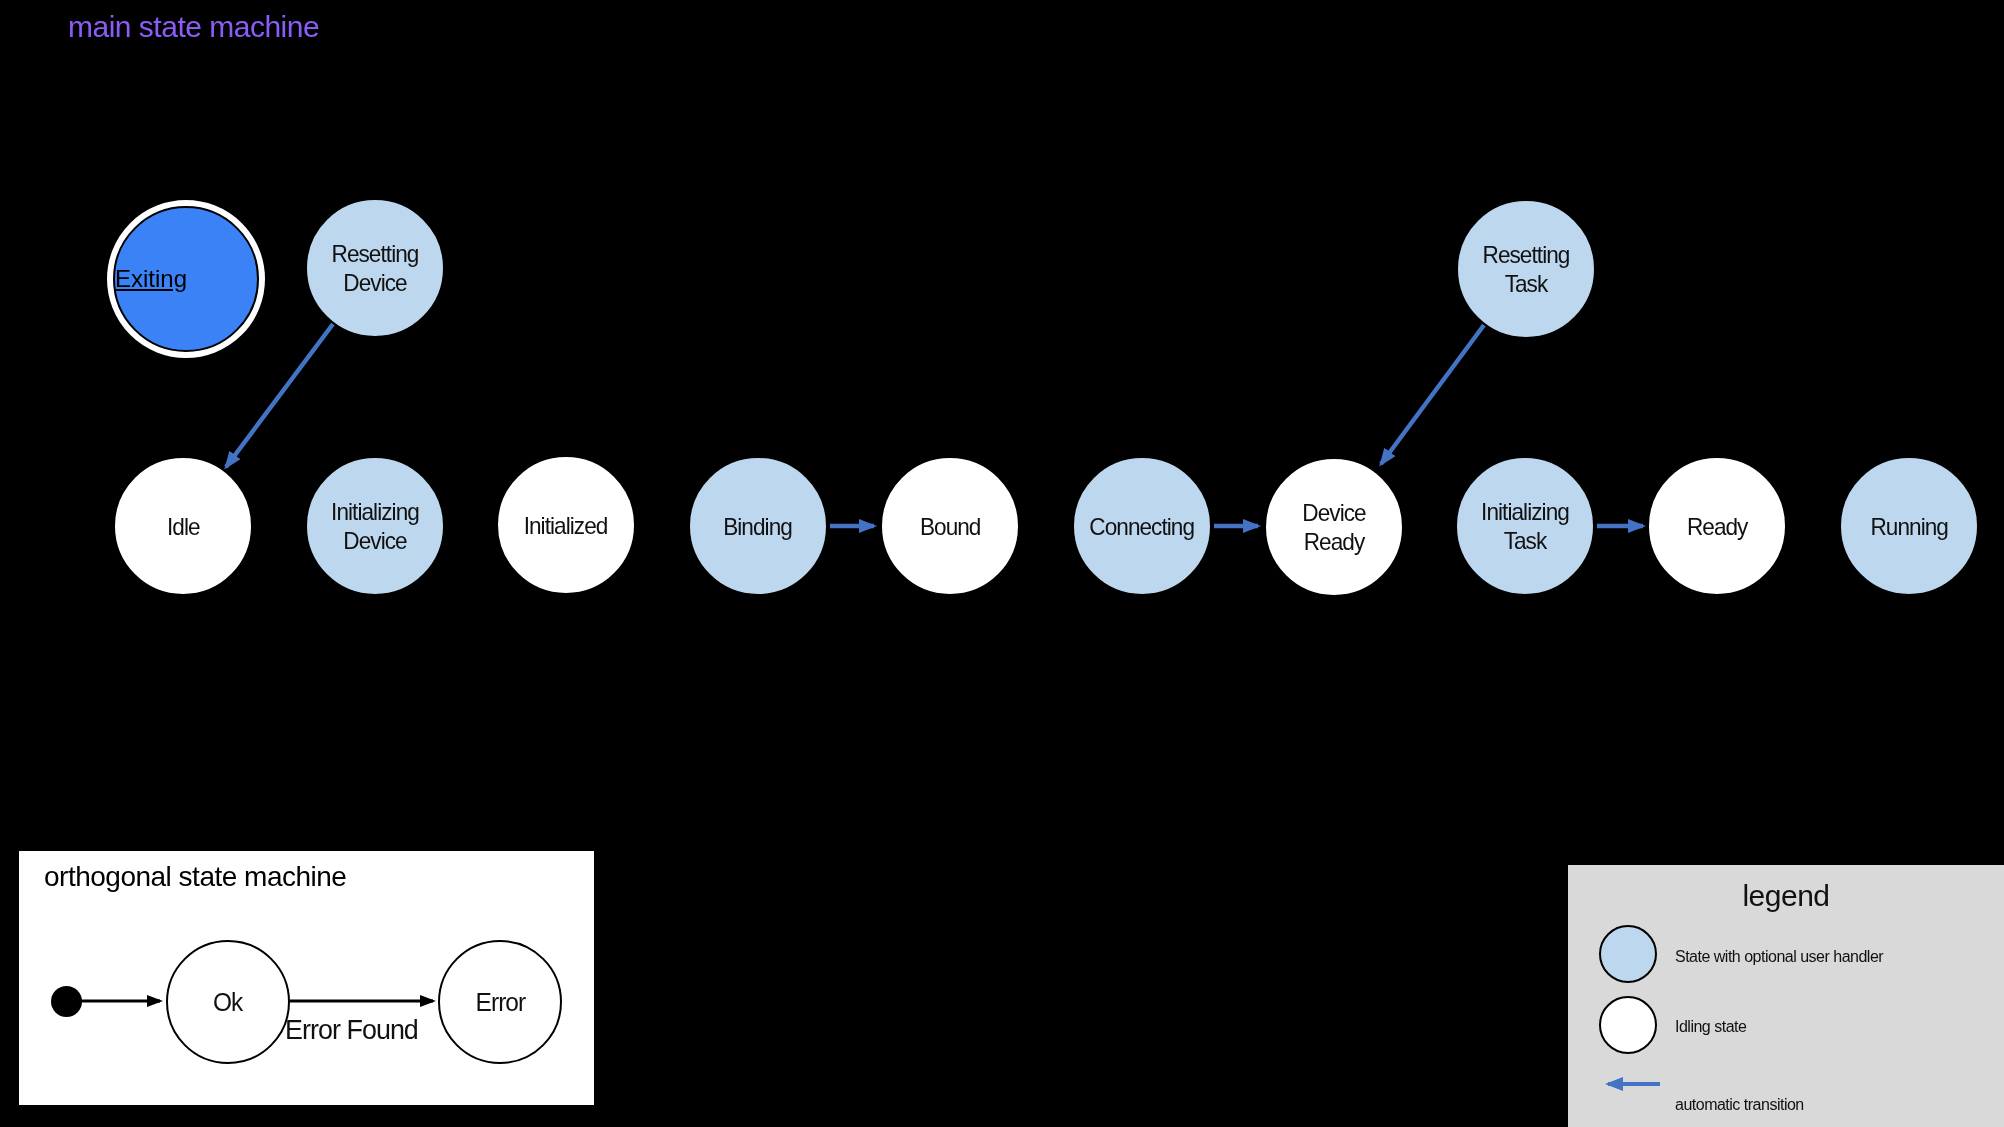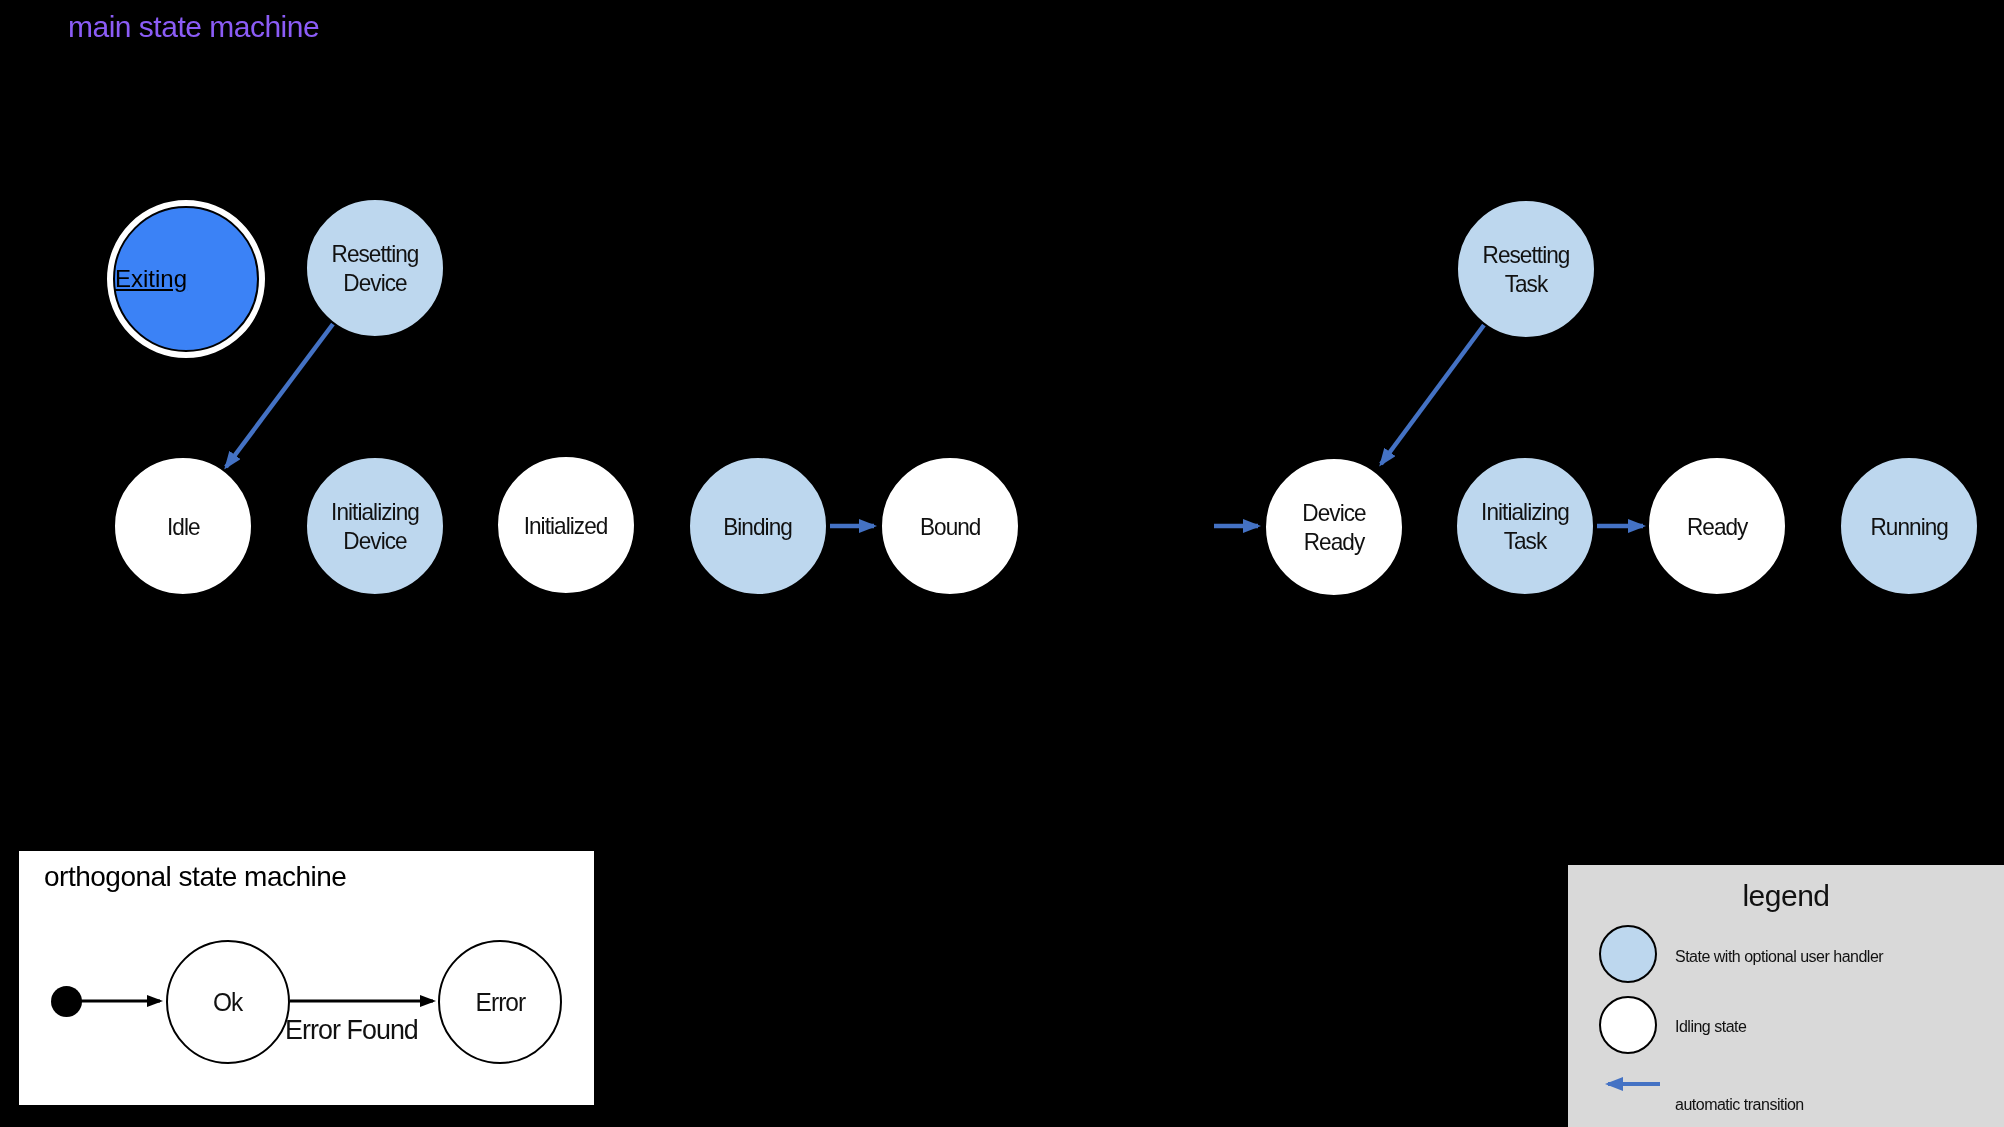--- a/index.html
+++ b/index.html
@@ -115,20 +115,23 @@
   </div>
   <div class="state white" style="left:496px;top:455px;">
     <span class="lbl">Initialized</span>
   </div>
   <div class="state blue" style="left:688px;top:456px;text-align:right;">
     <span class="lbl">Binding</span>
   </div>
   <div class="state white" style="left:880px;top:456px;">
     <span class="lbl">Bound</span>
   </div>
+  <div class="state blue" style="left:1072px;top:456px;">
+    <span class="lbl">Connecting</span>
+  </div>
   <div class="state white" style="left:1264px;top:457px;">
     <span class="lbl">Device Ready</span>
   </div>
   <div class="state blue" style="left:1455px;top:456px;">
     <span class="lbl">Initializing Task</span>
   </div>
   <div class="state white" style="left:1647px;top:456px;">
     <span class="lbl">Ready</span>
   </div>
   <div class="state blue" style="left:1839px;top:456px;">

